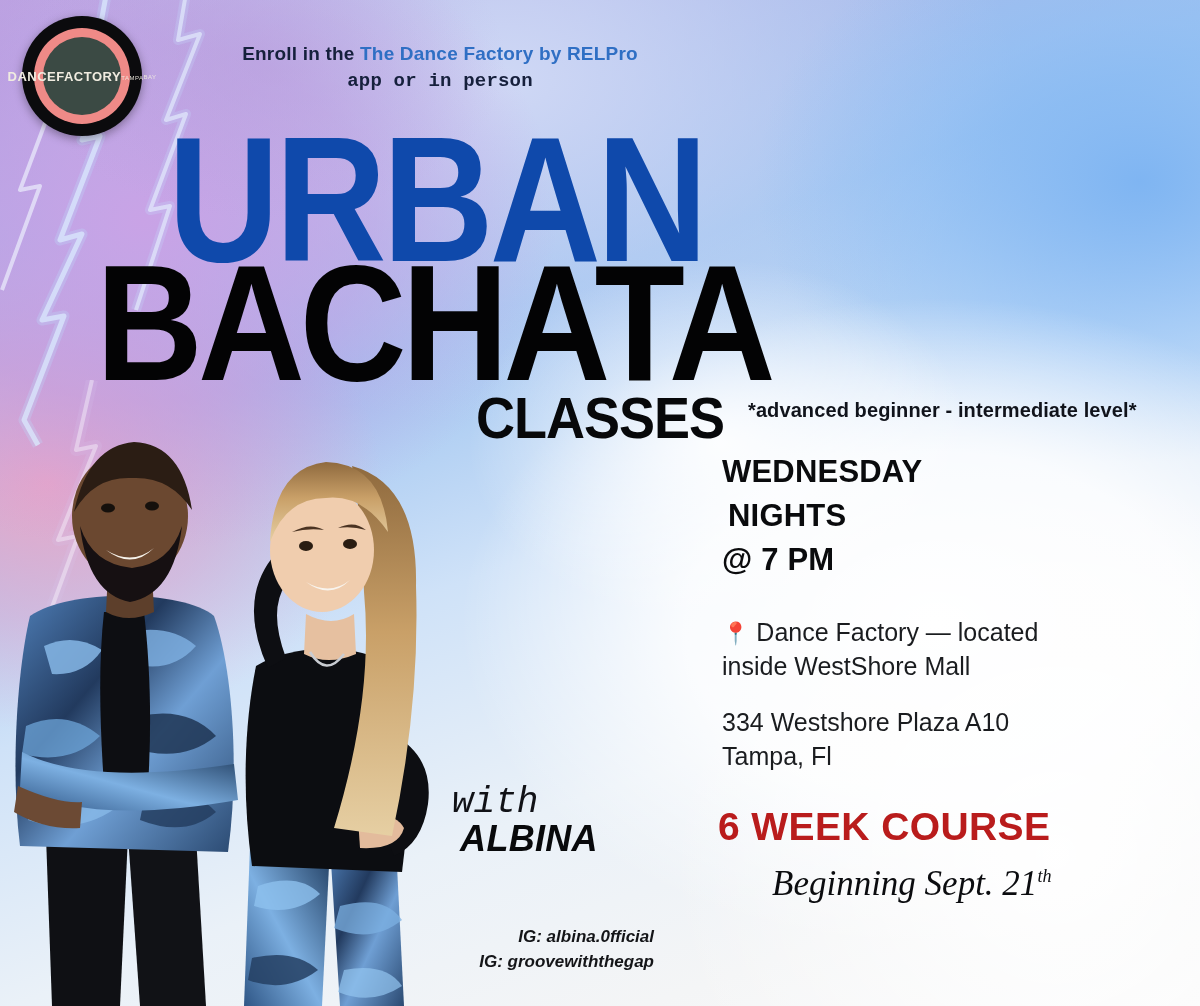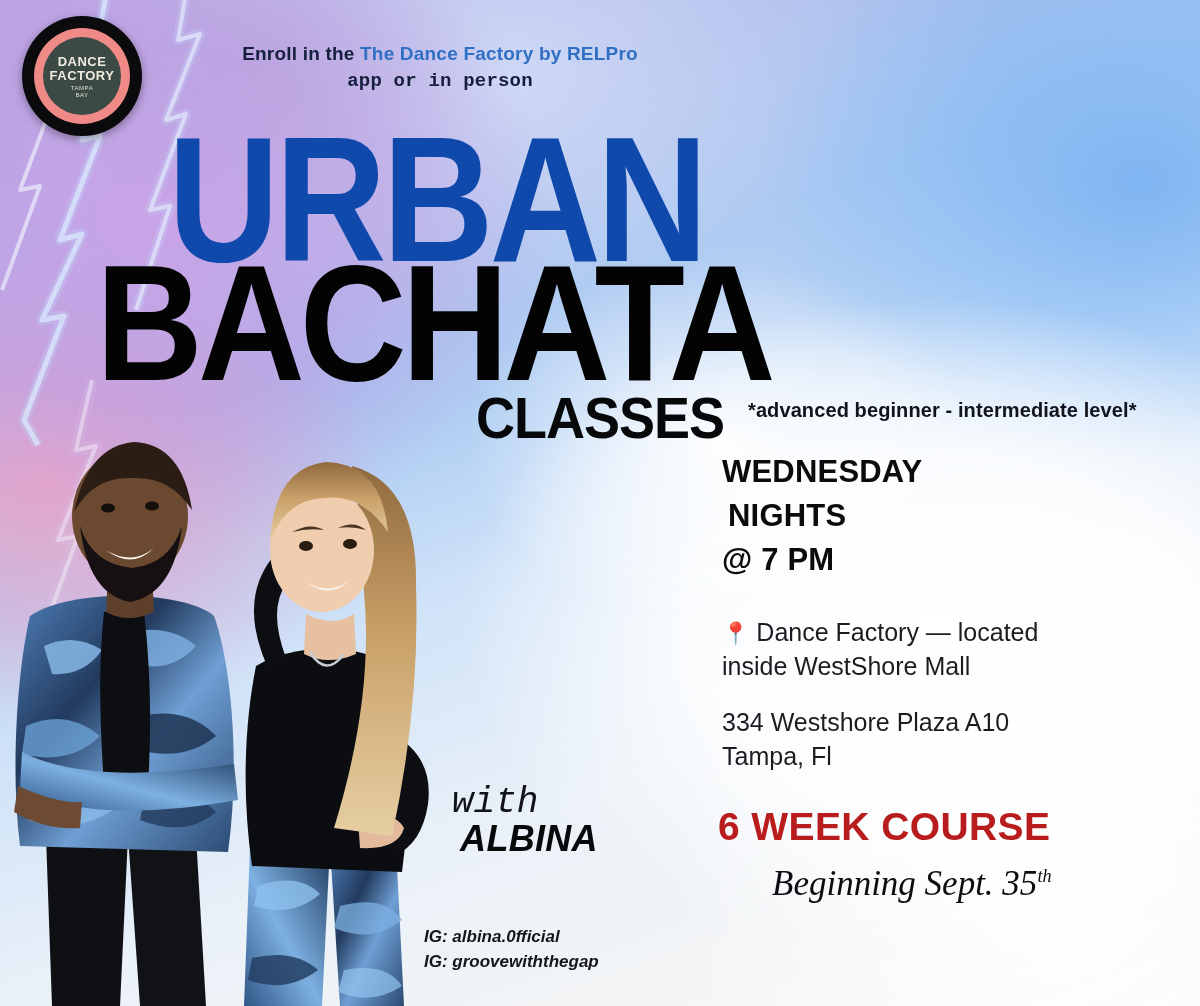--- a/index.html
+++ b/index.html
@@ -53,21 +53,21 @@
     position:relative;
   }
   .logo-ring::before {
     content:""; position:absolute; inset:-4px; border-radius:50%;
     background:repeating-conic-gradient(#ef8a87 0 3deg, #0b0b0d 3deg 4deg);
     opacity:0.0;
   }
   .logo-inner {
     width:78px; height:78px; border-radius:50%;
     background:#3b4a44;
-    display:flex; flex-direction:column; align-items:center; justify-content:center;
+    display:flex; flex-direction:row; align-items:center; justify-content:center;
     color:#f0ece0; line-height:1;
   }
   .logo-inner .l1 { font-size:13px; font-weight:bold; letter-spacing:0.5px; }
   .logo-inner .l2 { font-size:13px; font-weight:bold; letter-spacing:0.5px; margin-top:1px; }
   .logo-inner .l3 { font-size:6px; margin-top:3px; letter-spacing:0.5px; opacity:0.9; }
   .logo-inner .l4 { font-size:6px; margin-top:1px; letter-spacing:0.5px; opacity:0.9; }
 
   
   .enroll {
     position:absolute; left:190px; top:40px; width:500px;
@@ -144,22 +144,22 @@
     font-family:Liberation Mono, monospace;
     font-style:italic; font-size:36px; color:#111217;
   }
   .instr-names {
     position:absolute; left:404px; top:820px;
     width:250px; text-align:center;
     font-size:36px; font-weight:bold; font-style:italic;
     color:#08090b; line-height:1.06; letter-spacing:0.3px;
   }
   .ig-handles {
-    position:absolute; left:424px; top:925px;
-    width:250px; text-align:left;
+    position:absolute; left:404px; top:925px;
+    width:250px; text-align:right;
     font-size:17px; font-weight:bold; font-style:italic;
     color:#141518; line-height:1.45;
   }
 
   
   .dancers { position:absolute; left:0; bottom:0; width:520px; height:640px; }
   .dancers svg { display:block; width:100%; height:100%; }
 </style>
 </head>
 <body>
@@ -309,21 +309,21 @@
       <span class="pin">📍</span>
       <span>Dance Factory — located</span>
     </div>
     <div>inside WestShore Mall</div>
     <div class="block2"> 334 Westshore Plaza A10</div>
     <div>Tampa, Fl</div>
   </div>
 
   <div class="course-title">6 WEEK COURSE</div>
   <div class="course-date">
-    <span>Beginning Sept. 35</span><sup>th</sup>
+    <span>Beginning Sept. 21</span><sup>th</sup>
   </div>
 
   <div class="with-word">with</div>
   <div class="instr-names">
     <div>ALBINA</div>
   </div>
   <div class="ig-handles">
     <div>IG: albina.0fficial</div>
     <div>IG: groovewiththegap</div>
   </div>

